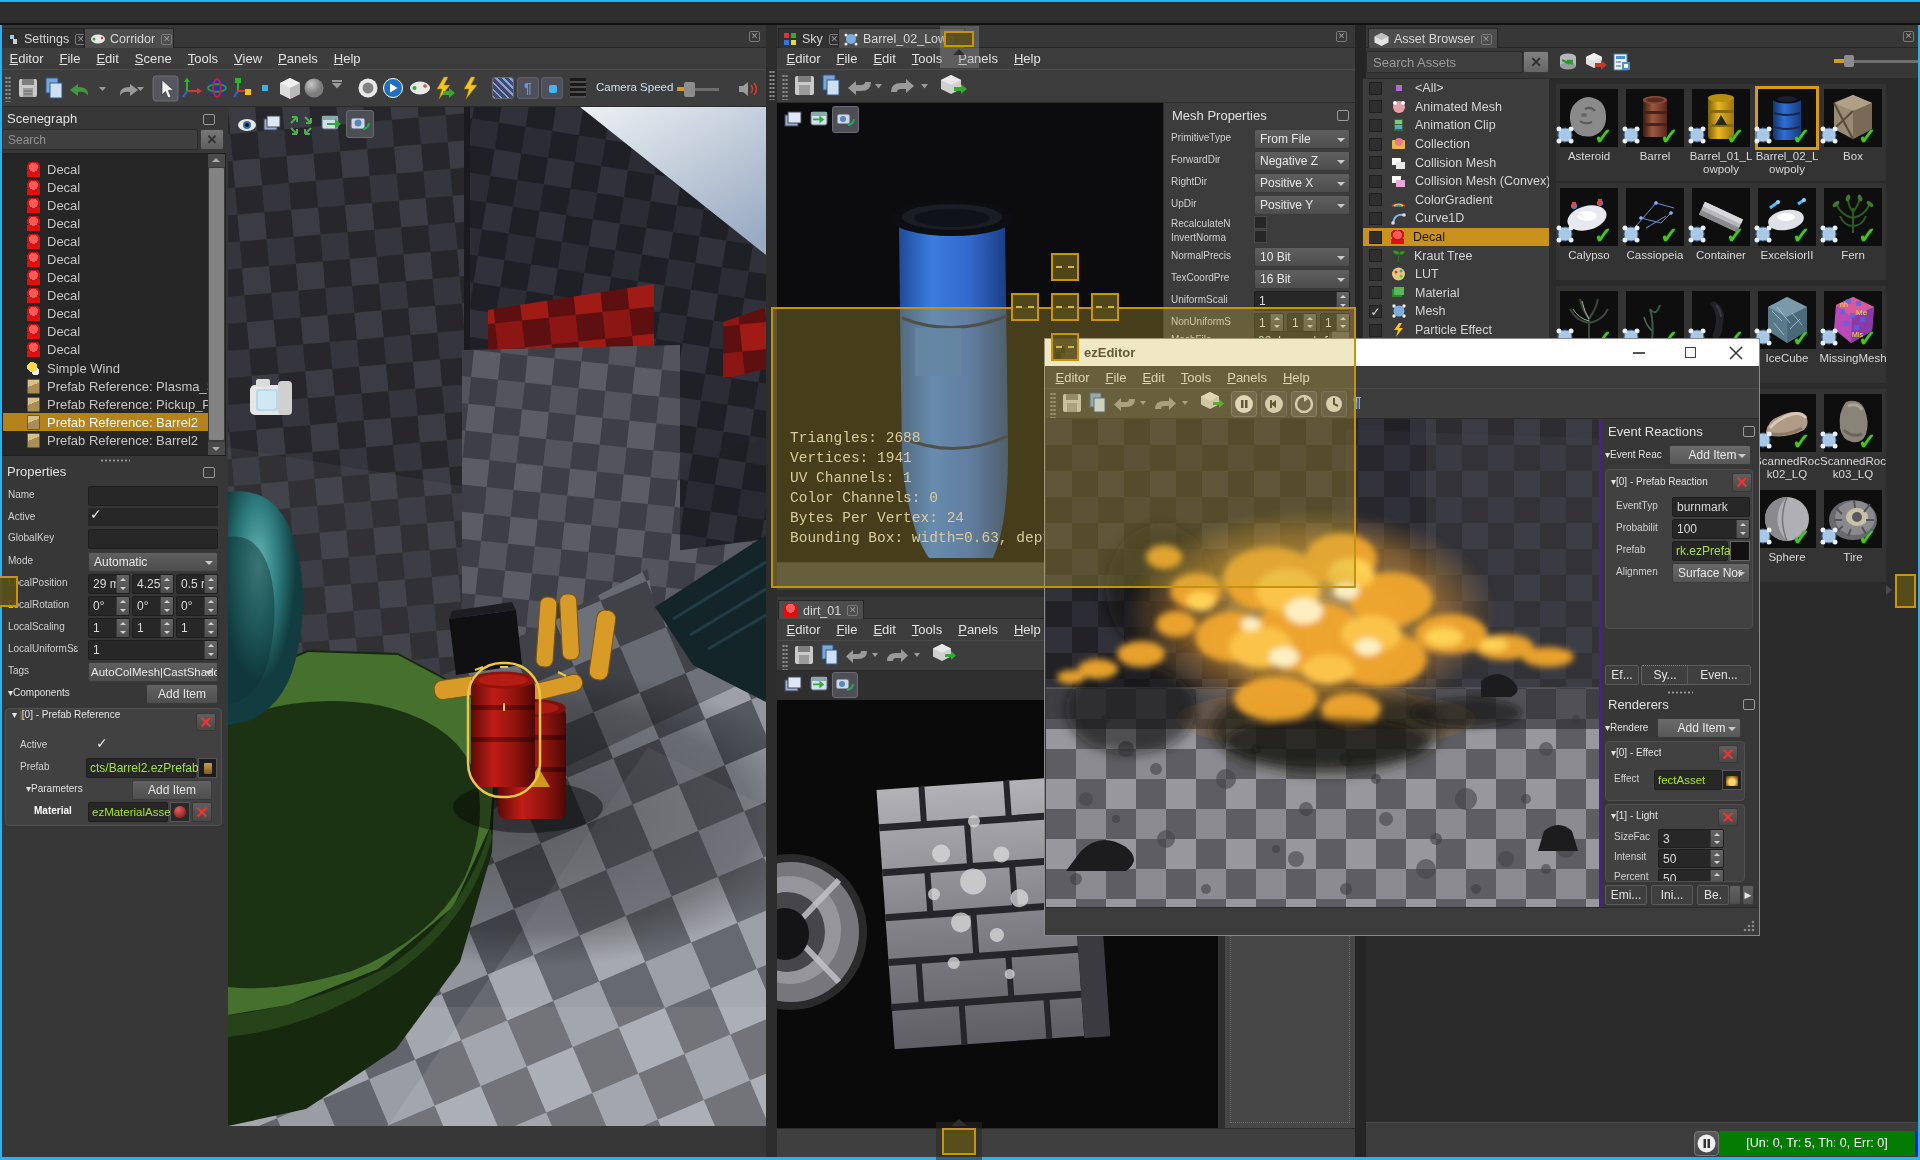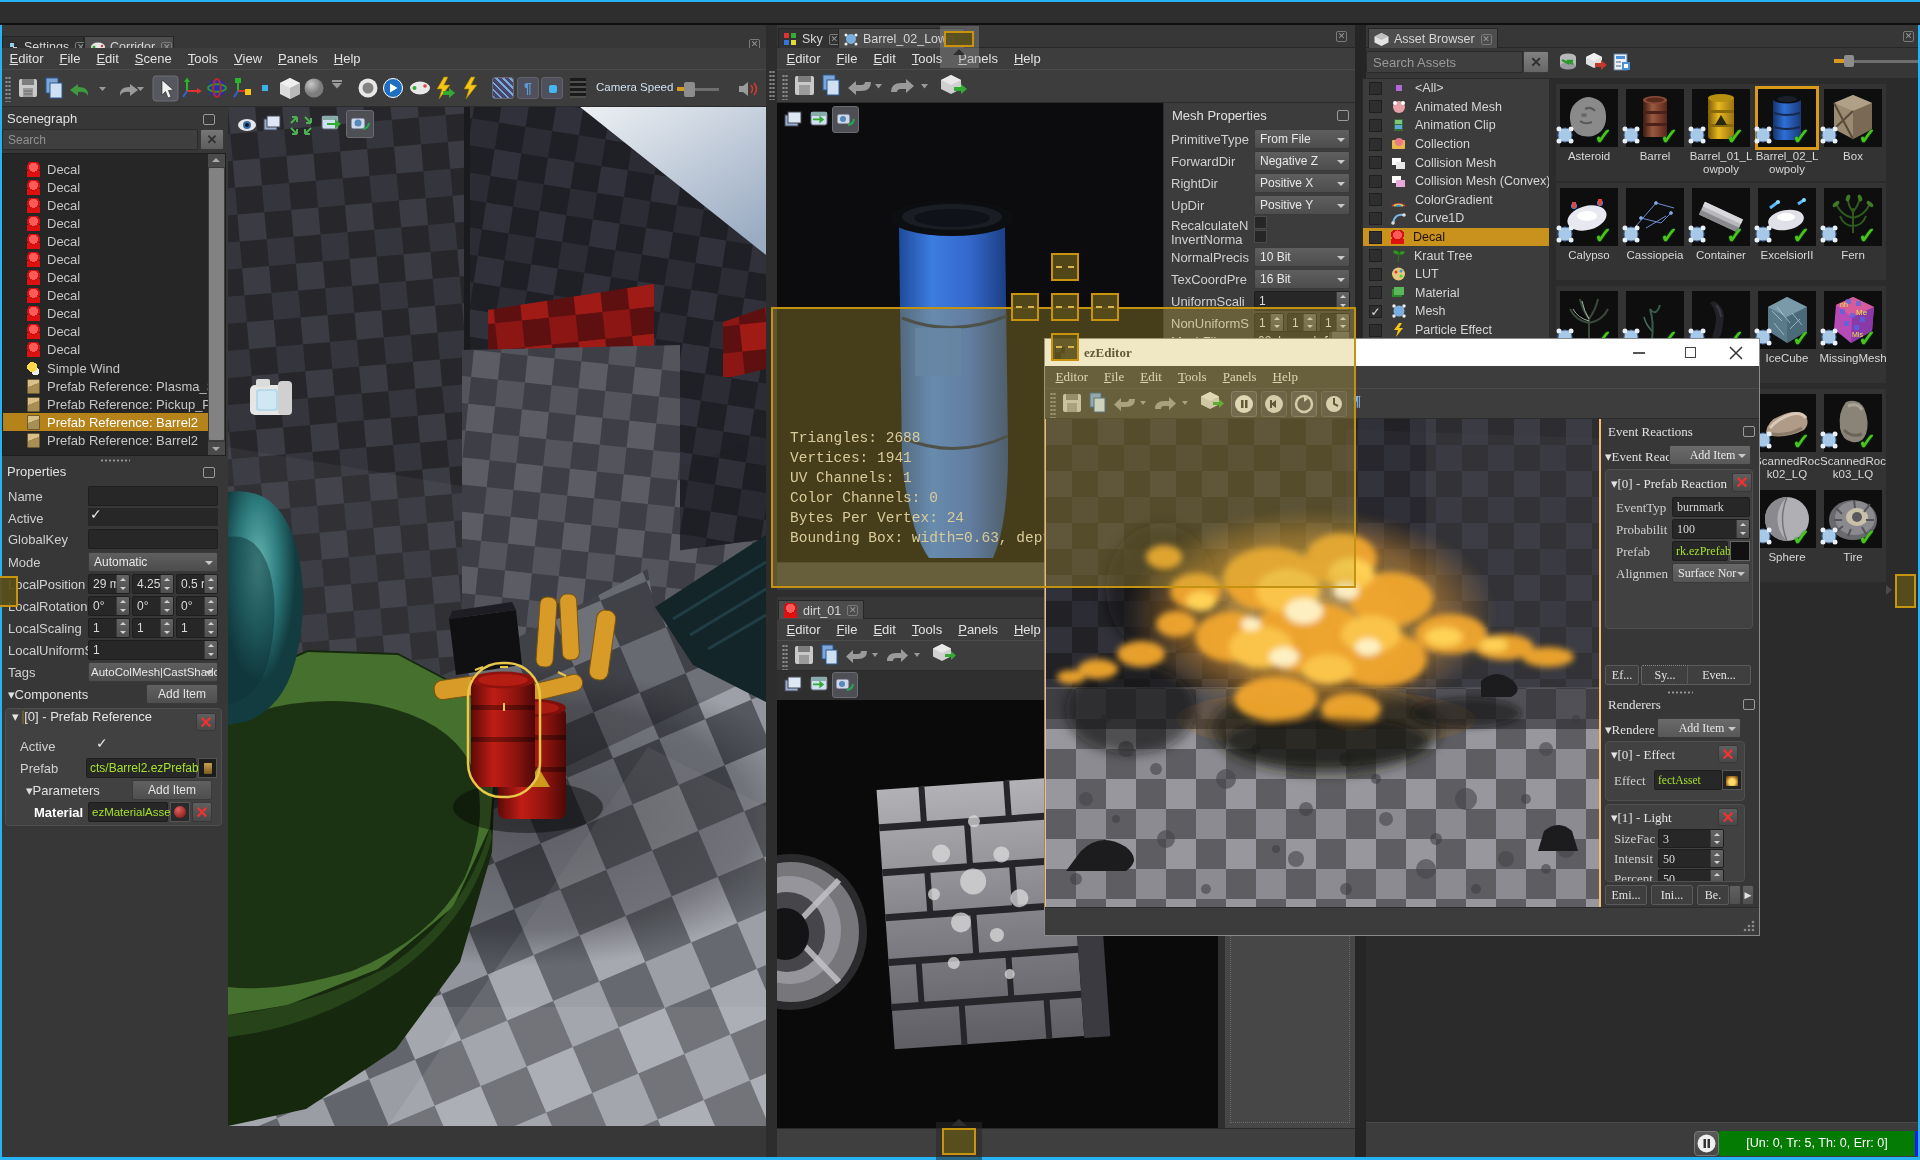--- a/index.html
+++ b/index.html
@@ -21,21 +21,21 @@
 .drop:after{content:"";position:absolute;right:4px;top:45%;border:4px solid transparent;border-top-color:#c9c9c9;}
 .spin{background:#272727;border:1px solid #1e1e1e;border-radius:2px;color:#dadada;font-size:12px;padding-left:4px;overflow:hidden;}
 .spin .ar{position:absolute;right:0;top:0;bottom:0;width:13px;background:linear-gradient(#646464,#505050);border-left:1px solid #3a3a3a;}
 .spin .ar:before{content:"";position:absolute;left:3px;top:3px;border:3.5px solid transparent;border-bottom-color:#d0d0d0;border-top-width:0;}
 .spin .ar:after{content:"";position:absolute;left:3px;bottom:3px;border:3.5px solid transparent;border-top-color:#d0d0d0;border-bottom-width:0;}
 .phead{color:#e0e0e0;font-size:13px;}
 .pexp{position:absolute;width:12px;height:11px;border:1px solid #9a9a9a;border-radius:2px;}
 .grip{width:6px;height:26px;background-image:radial-gradient(circle,#8a8a8a 1px,transparent 1.3px);background-size:3px 4px;}
 .redx{background:linear-gradient(#5f5f5f,#484848);border:1px solid #383838;border-radius:2px;color:#e33;font-weight:bold;text-align:center;}
 .grn{color:#a5e22e;}
-.lbl{color:#d0d0d0;font-size:13px;white-space:nowrap;overflow:hidden;}
+.lbl{color:#d0d0d0;font-size:10px;white-space:nowrap;overflow:hidden;}
 .srow{height:18.1px;color:#c6c6c6;font-size:13px;display:flex;align-items:center;padding-left:24px;white-space:nowrap;}
 .srow.sel{background:#b5831a;color:#fff;}
 .srow i{display:inline-block;width:13px;height:15px;margin-right:7px;flex:none;}
 .ic-dec{background:radial-gradient(circle at 50% 35%,#ff5a5a 0 4.5px,#d80f0f 4.5px 6.5px,transparent 6.5px),linear-gradient(transparent 9px,#e01010 9px);}
 .ic-wind{background:radial-gradient(circle at 40% 40%,#ffd84a 0 5px,transparent 5px),radial-gradient(circle at 65% 70%,#f0f0f0 0 4px,transparent 4px);}
 .ic-pf{background:linear-gradient(160deg,#d8c08a 0 40%,#a88d55 40%);border:1px solid #6a5a30;width:12px;height:11px;border-radius:1px;}
 .frow{height:18.6px;display:flex;align-items:center;color:#d6d6d6;font-size:12.5px;padding-left:6px;white-space:nowrap;}
 .frow .cb{width:13px;height:13px;background:#2e2e2e;border:1px solid #1f1f1f;margin-right:9px;flex:none;font-size:12px;line-height:12px;text-align:center;}
 .frow svg{flex:none;}
 .ftx{margin-left:9px;}
@@ -53,21 +53,21 @@
 <div id="stage">
 
 <div class="abs" style="left:0;top:0;width:1920px;height:2px;background:#26b2f5;"></div>
 <div class="abs" style="left:0;top:23px;width:1920px;height:2px;background:#0f0f0f;"></div>
 
 <div class="abs" style="left:0;top:25px;width:2px;height:1133px;background:#26b2f5;z-index:60;"></div>
 <div class="abs" style="left:1918px;top:25px;width:2px;height:1133px;background:#26b2f5;z-index:60;"></div>
 <div class="abs" style="left:0;top:1157px;width:1920px;height:3px;background:#26b2f5;z-index:60;"></div>
 
 <div class="abs" style="left:0;top:25px;width:766px;height:1132px;background:#373737;">
-  <div class="abs tabrow" style="left:0;top:0;width:766px;height:23px;margin-top:8px;">
+  <div class="abs tabrow" style="left:0;top:0;width:766px;height:23px;">
     <div class="tab" style="left:2px;width:82px;">
       <svg width="12" height="13" style="margin-right:4px;flex:none;">
             <rect x="1" y="1" width="8" height="10" fill="#2c2c2c"></rect>
             <rect x="2" y="2" width="4" height="4" fill="#8fd0f0"></rect>
             <rect x="5" y="6" width="4" height="5" fill="#cfcfcf"></rect>
           </svg>
       Settings <span class="tabx">✕</span></div>
     <div class="tab active" style="left:84px;width:90px;">
       <svg width="16" height="12" style="margin-right:4px;flex:none;">
             <ellipse cx="8" cy="6" rx="7" ry="4.5" fill="#e8e8e8"></ellipse>
@@ -1227,21 +1227,21 @@
               <circle cx="17" cy="5" r="2.5" fill="#e8f0f8"></circle>
               <circle cx="5" cy="17" r="2.5" fill="#e8f0f8"></circle>
               <circle cx="17" cy="17" r="2.5" fill="#e8f0f8"></circle>
             </svg></span>
           <span class="chk">✓</span>
           <div class="lb">Tire</div>
         </div>
   </div>
 </div>
 
-<div class="abs" style="left:1044px;top:338px;width:716px;height:598px;background:#fdba74;border:1px solid #8a8a8a;z-index:20;font-family:Liberation Serif, serif;">
+<div class="abs" style="left:1044px;top:338px;width:716px;height:598px;background:#4c1d95;border:1px solid #8a8a8a;z-index:20;">
   <div class="abs" style="left:0;top:0;width:714px;height:27px;background:#ffffff;">
     <svg class="abs" style="left:8px;top:6px;" width="15" height="16">
           <rect x="2" y="2" width="10" height="12" fill="#2c2c2c"></rect>
           <rect x="3" y="3" width="5" height="4" fill="#8fd0f0"></rect>
           <rect x="8" y="8" width="4" height="6" fill="#cfcfcf"></rect>
         </svg>
     <span class="abs" style="left:39px;top:6px;color:#333;font-size:13px;font-weight:bold;">ezEditor</span>
     <span class="abs" style="left:588px;top:13px;width:12px;height:1.5px;background:#555;"></span>
     <span class="abs" style="left:640px;top:8px;width:11px;height:11px;border:1.5px solid #444;"></span>
     <svg class="abs" style="left:684px;top:7px;" width="14" height="14">

